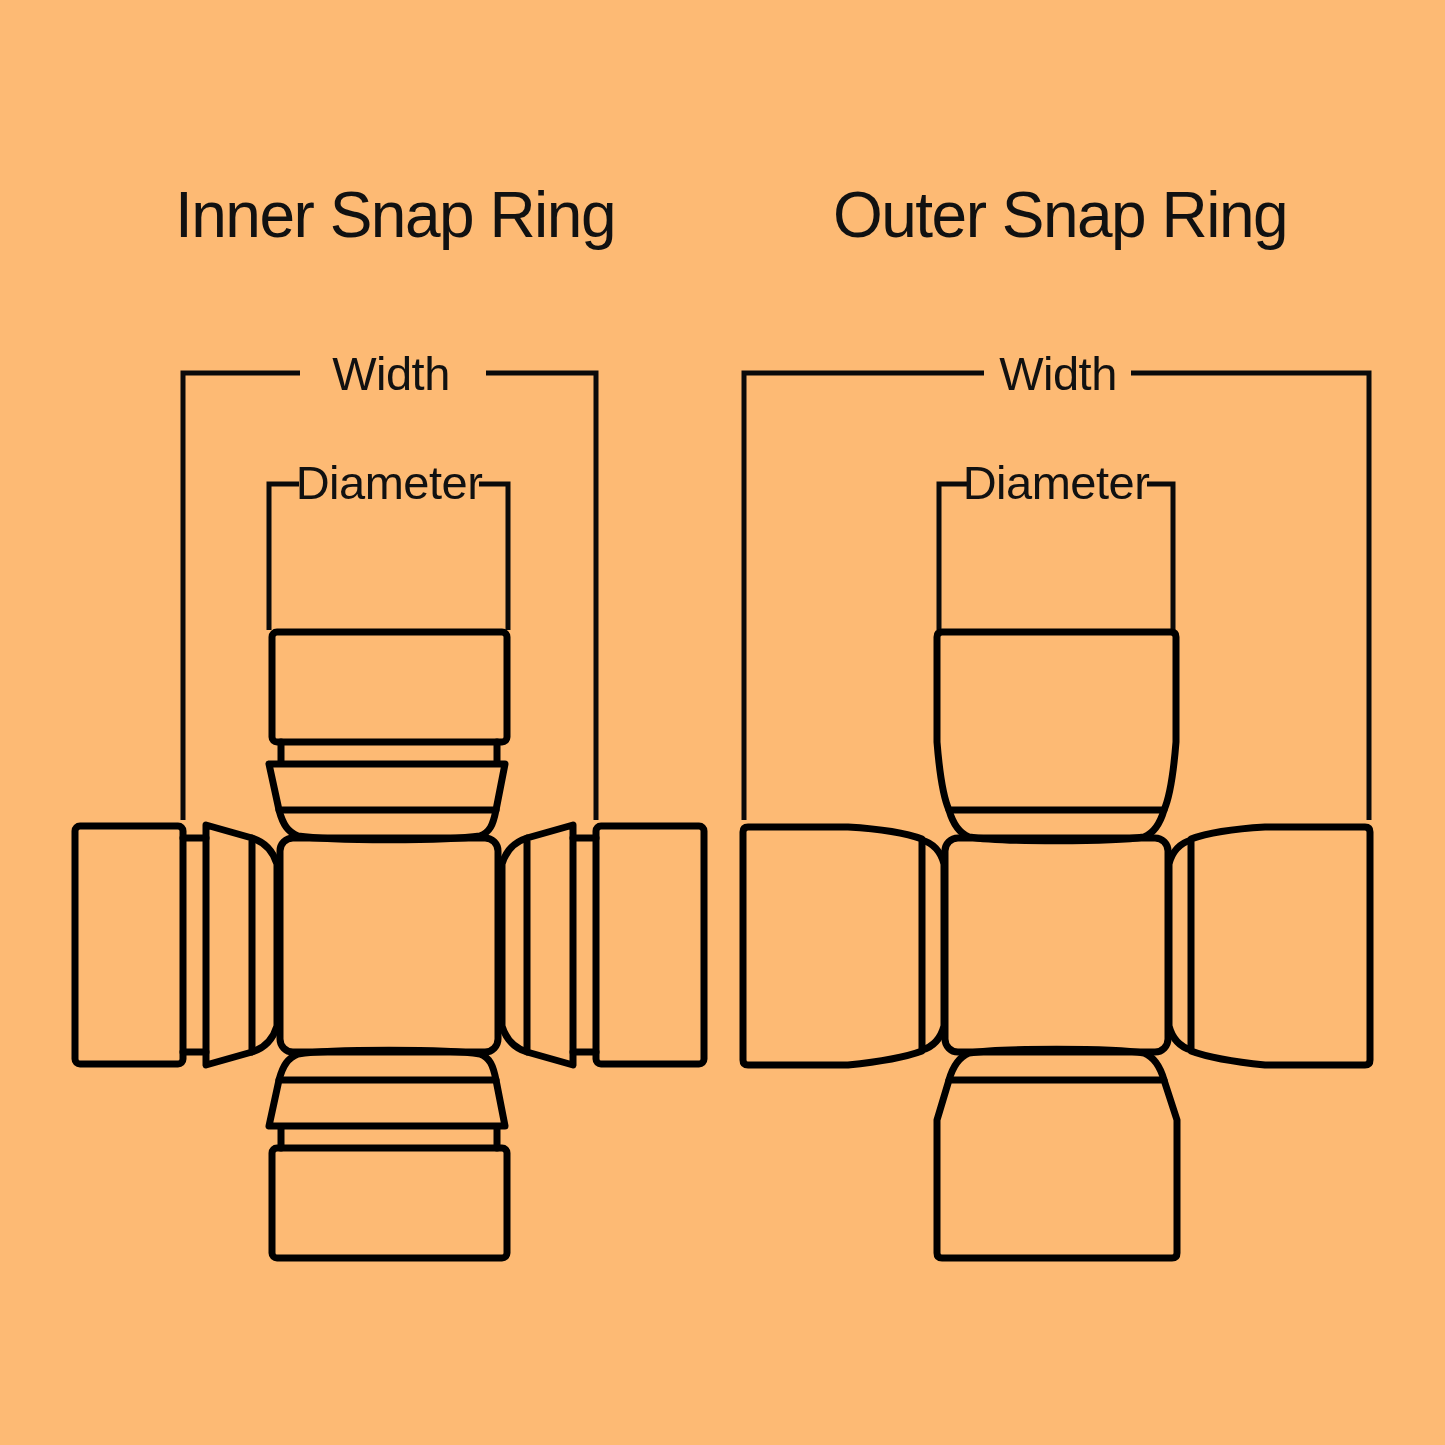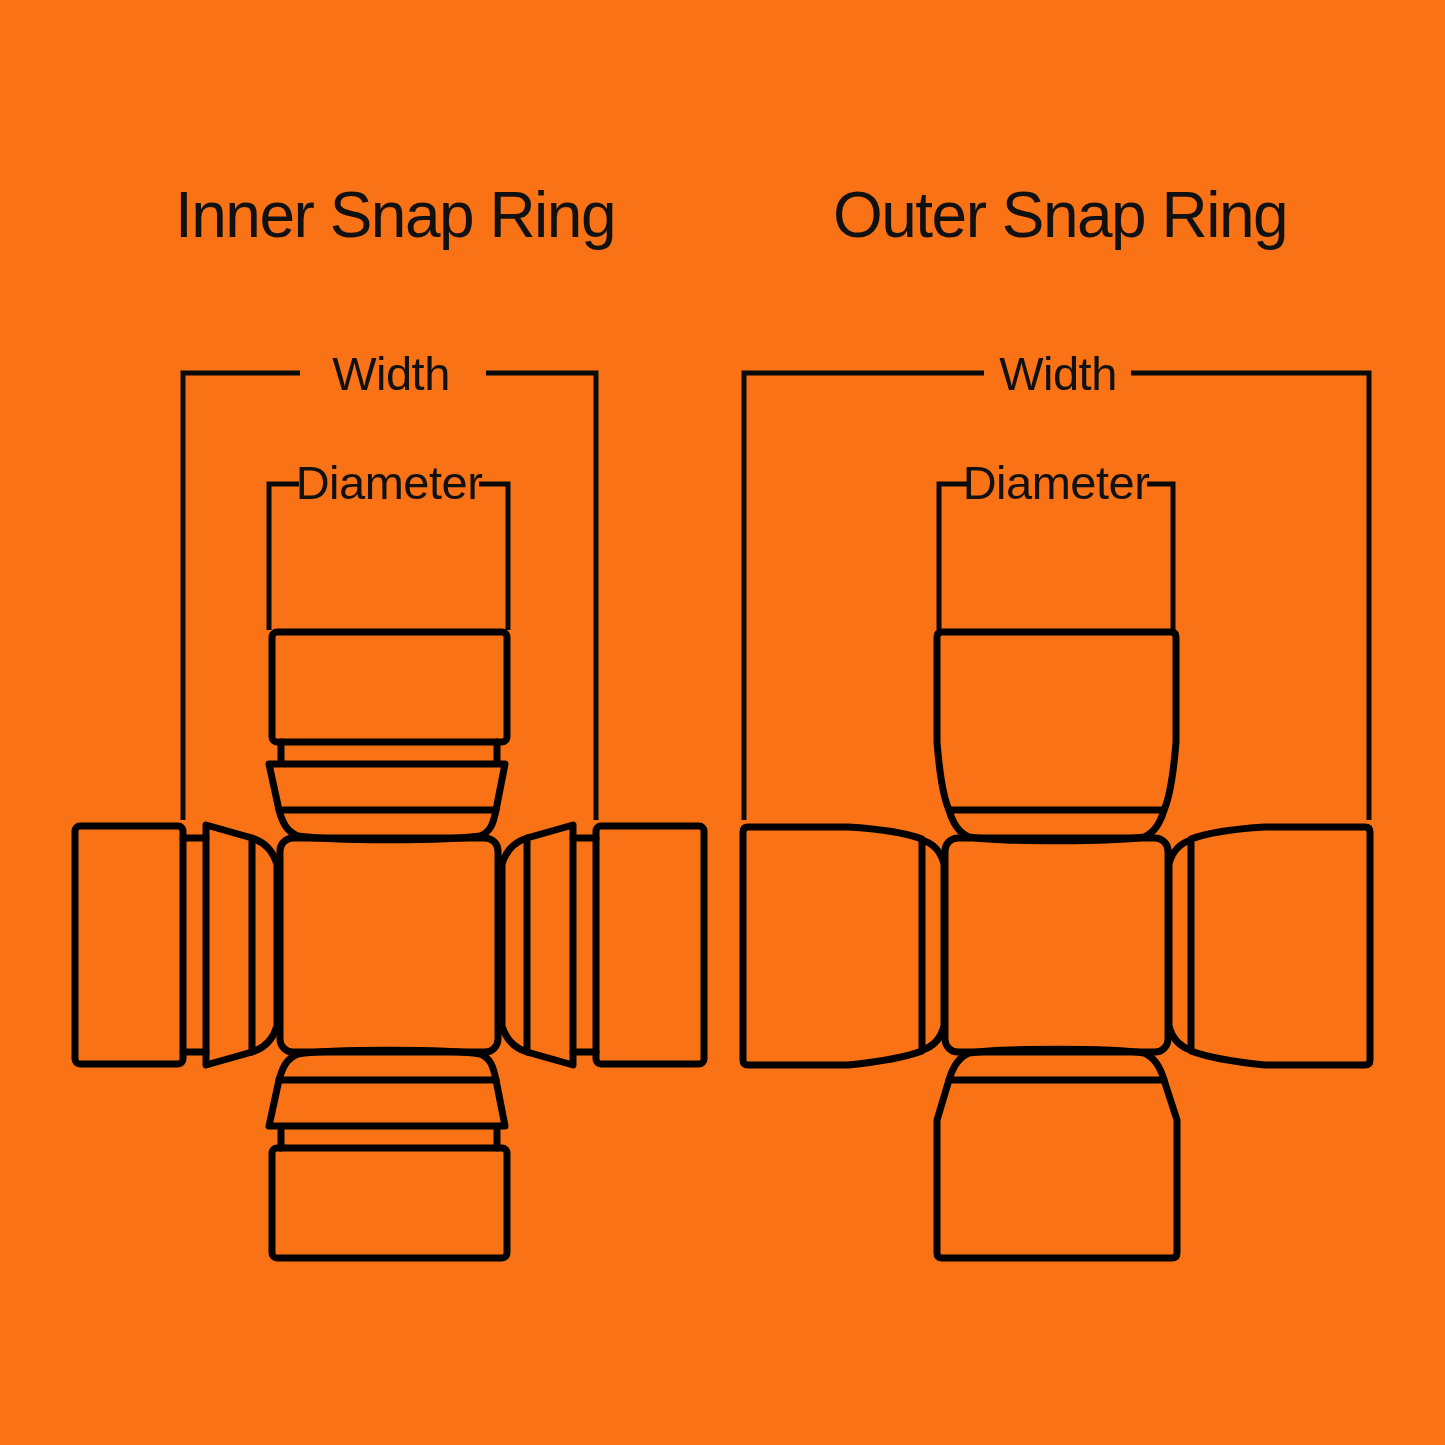--- a/index.html
+++ b/index.html
@@ -4,21 +4,21 @@
 <style>
   html, body {
     margin: 0;
     padding: 0;
     background: #ffffff;
   }
   .canvas {
     position: relative;
     width: 1445px;
     height: 1445px;
-    background: #f97316;
+    background: #fdba74;
     overflow: hidden;
     font-family: "Liberation Sans", sans-serif;
   }
   svg { display: block; }
   .outline {
     fill: none;
     stroke: #000000;
     stroke-width: 7;
     stroke-linejoin: round;
     stroke-linecap: round;

